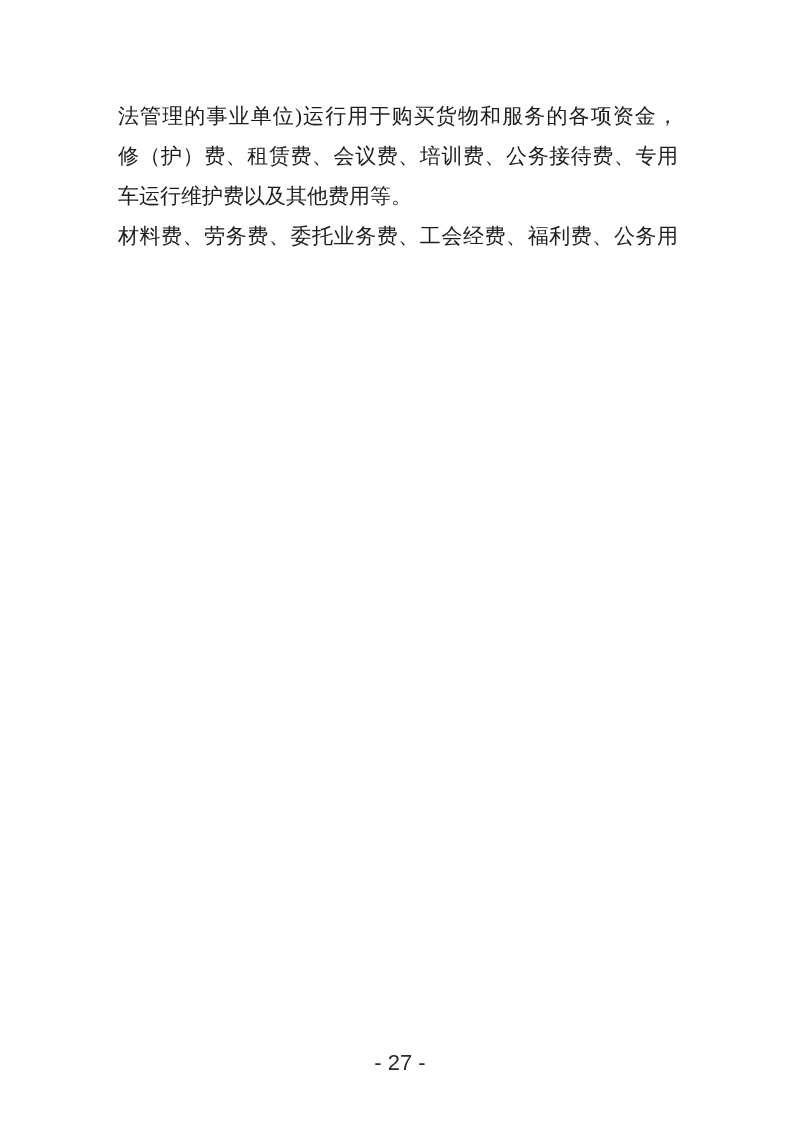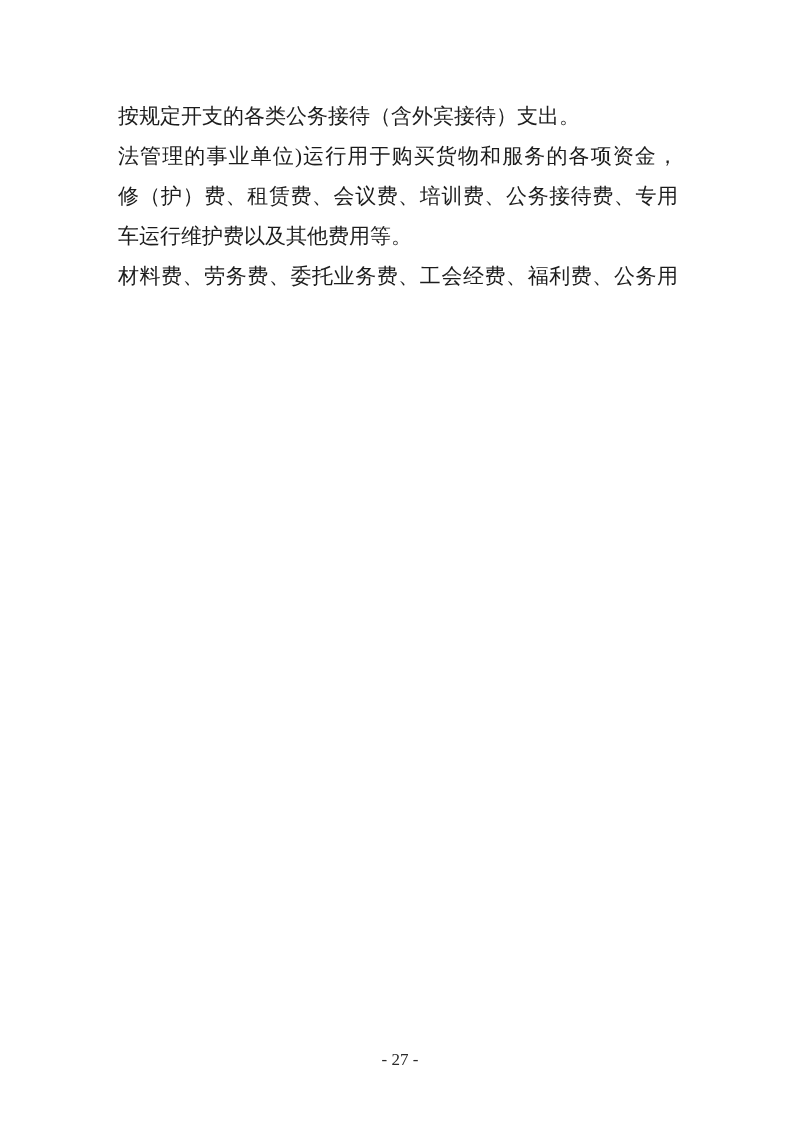--- a/index.html
+++ b/index.html
@@ -41,33 +41,32 @@
   .section-heading {
     font-family: "Liberation Sans", sans-serif;
     font-weight: 700;
   }
   .footer {
     position: absolute;
     left: 0;
     top: 1050px;
     width: 100%;
     text-align: center;
-    font-size: 17px;
+    font-size: 22px;
     color: #2a2a2a;
-    font-family: Liberation Serif, serif;
+    font-family: Liberation Sans, sans-serif;
   }
 </style>
 </head>
 <body>
 
 <div class="page">
 
   <div class="textblock">
 
-    <div class="line">按规定开支的各类公务接待（含外宾接待）支出。</div>
 
 
     <div class="line justify">法管理的事业单位)运行用于购买货物和服务的各项资金，</div>
 
 
 
     <div class="line justify">修（护）费、租赁费、会议费、培训费、公务接待费、专用</div>
 
     <div class="line">车运行维护费以及其他费用等。</div>
 

